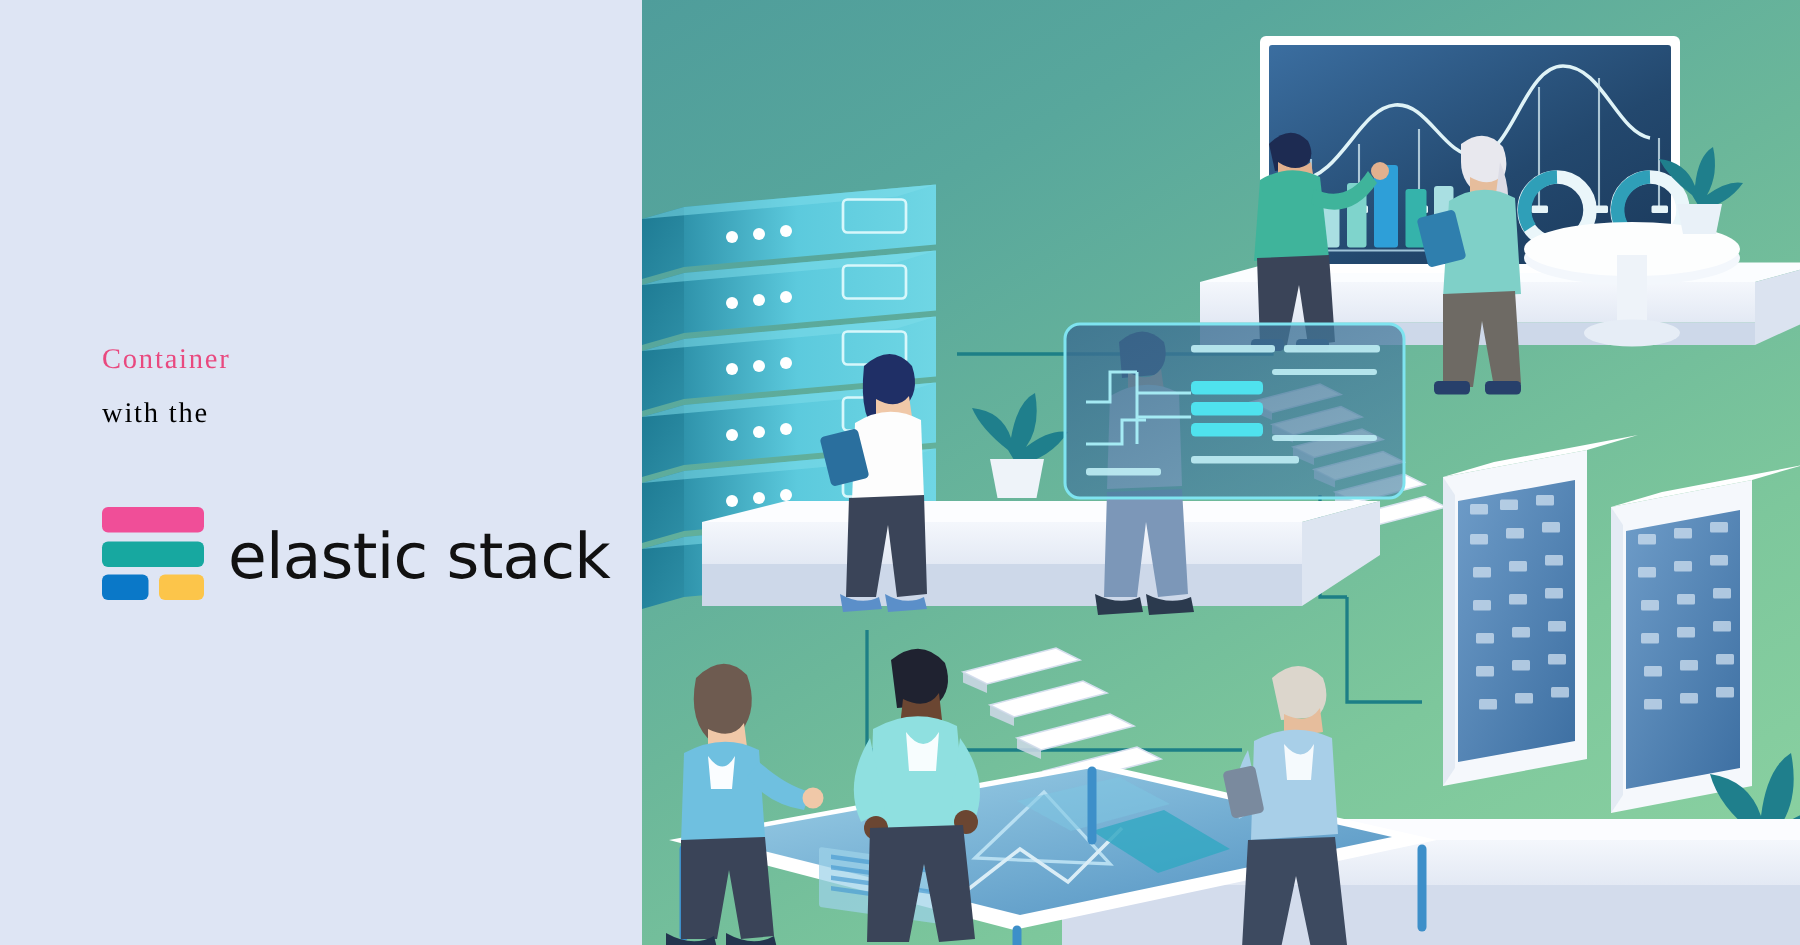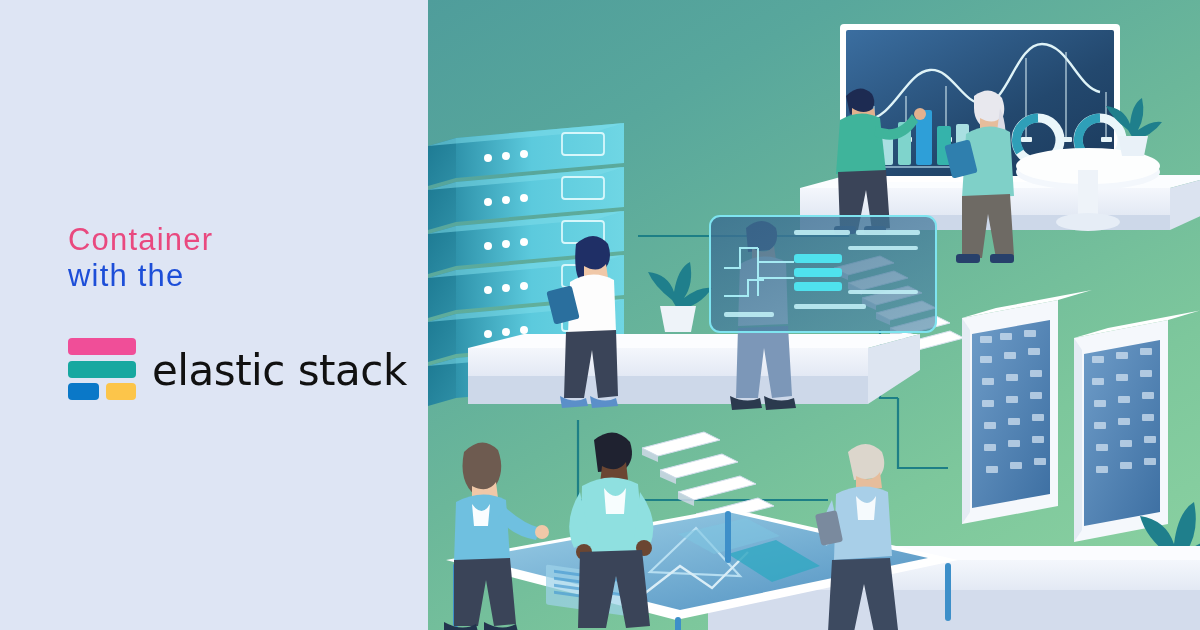--- a/index.html
+++ b/index.html
@@ -14,30 +14,30 @@
 
   
   #left-panel{
     position:absolute;left:0;top:0;width:428px;height:630px;
     background:#dee5f4;
   }
   #title-block{
     position:absolute;left:68px;top:222px;width:340px;
   }
   .title-line{
-    font-family:Liberation Sans, sans-serif;
-    font-size:31px;
+    font-family:Liberation Serif, serif;
+    font-size:19px;
     line-height:36px;
     letter-spacing:1.2px;
     white-space:nowrap;
     font-weight:400;
   }
   .t-pink{color:#e9497f;}
   .t-teal{color:#22b6a4;}
-  .t-blue{color:#1d4ed8;}
+  .t-blue{color:#000000;}
 
   #logo-row{
     position:absolute;left:68px;top:338px;
     display:flex;align-items:center;gap:16px;
   }
   #logo-mark{
     width:68px;height:62px;
     display:flex;flex-direction:column;justify-content:space-between;
   }
   .bar{height:17px;border-radius:4px;}

